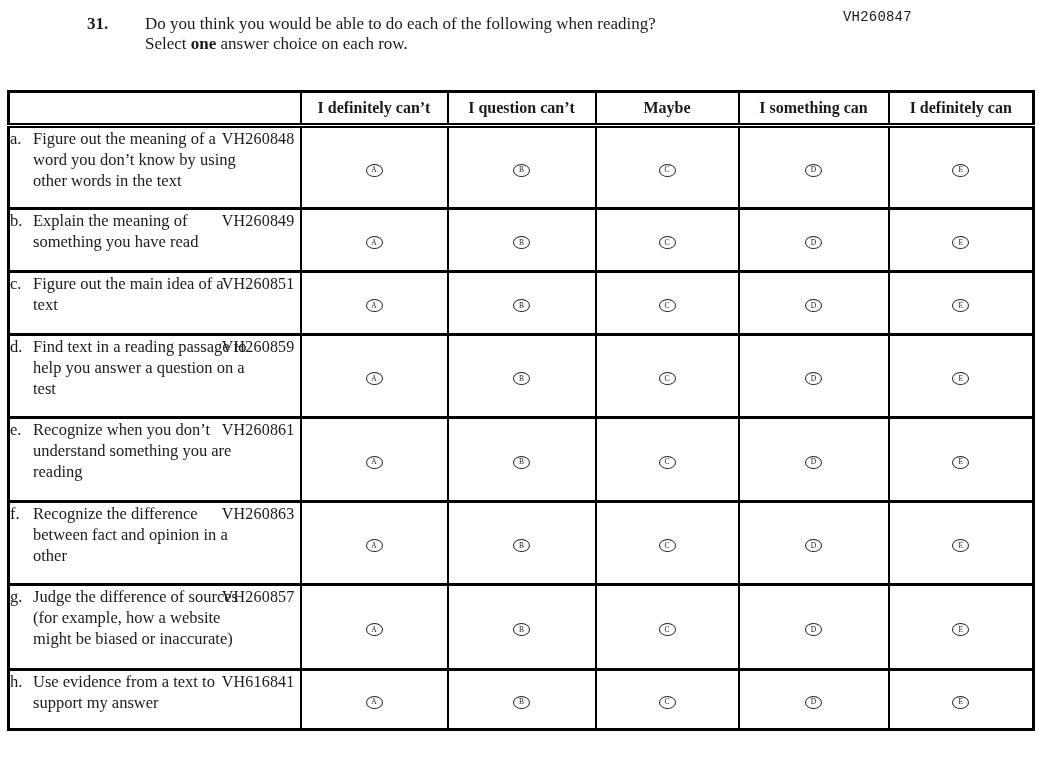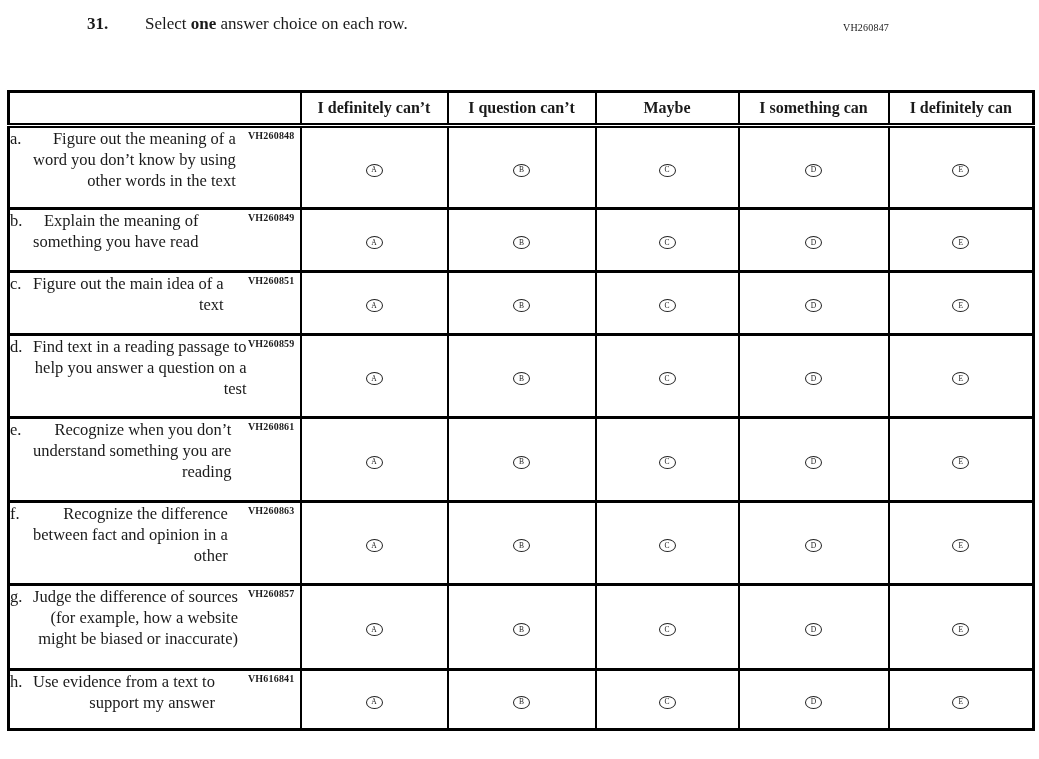--- a/index.html
+++ b/index.html
@@ -5,22 +5,22 @@
   html, body { margin: 0; padding: 0; }
   body {
     width: 1039px; height: 759px;
     background: #ffffff;
     font-family: "Liberation Serif", serif;
     color: #1a1a1a;
   }
   .page { position: relative; width: 1039px; height: 759px; overflow: hidden; }
 
   .top-code {
-    position: absolute; top: 22px; left: 843px;
-    font-size: 10px; letter-spacing: 0.2px;
+    position: absolute; top: 9px; left: 843px;
+    font-size: 14px; letter-spacing: 0.2px; font-family: Liberation Mono, monospace;
   }
 
   .question { position: absolute; left: 87px; top: 14px; display: flex; gap: 32px; }
   .qnum { font-weight: bold; font-size: 17px; width: 26px; flex: none; }
   .qbody { font-size: 17px; }
   .prompt { line-height: 20px; }
   .instruction { line-height: 20px; }
   .instruction .bold { font-weight: bold; }
 
   table.grid {
@@ -36,25 +36,25 @@
     height: 30px;
     font-size: 16px; font-weight: bold; text-align: center;
     vertical-align: middle;
   }
   .stem {
     position: relative; vertical-align: top; text-align: left;
     padding: 15px 6px 4px 11px;
   }
   .code {
     position: absolute; top: 2px; right: 5px;
-    font-size: 10px; font-weight: bold; letter-spacing: 0.2px;
+    font-size: 16px; font-weight: normal; letter-spacing: 0.2px;
   }
   .stem-line { display: flex; font-size: 16.5px; line-height: 21px; }
   .letter { width: 23px; flex: none; }
-  .stem-text { white-space: pre-line; text-align: right; }
+  .stem-text { white-space: pre-line; }
 
   .opt { text-align: center; vertical-align: middle; padding-bottom: 6px; }
   .bubble {
     display: inline-flex; align-items: center; justify-content: center;
     width: 15px; height: 11px;
     border: 1.3px solid #222; border-radius: 50%;
     font-size: 7.5px; line-height: 1;
     font-family: "Liberation Serif", serif;
     box-sizing: content-box;
     cursor: pointer;
@@ -63,20 +63,21 @@
 </head>
 <body>
 
 <div class="page">
 
   <div class="top-code">VH260847</div>
 
   <div class="question">
     <span class="qnum">31.</span>
     <div class="qbody">
+      <div class="prompt">Do you think you would be able to do each of the following when reading?</div>
       <div class="instruction"><span>Select </span><span class="bold">one</span><span> answer choice on each row.</span></div>
     </div>
   </div>
 
   <table class="grid">
     <colgroup>
       <col style="width:292px">
         <col style="width:147px">
         <col style="width:148px">
       <col style="width:143px">

